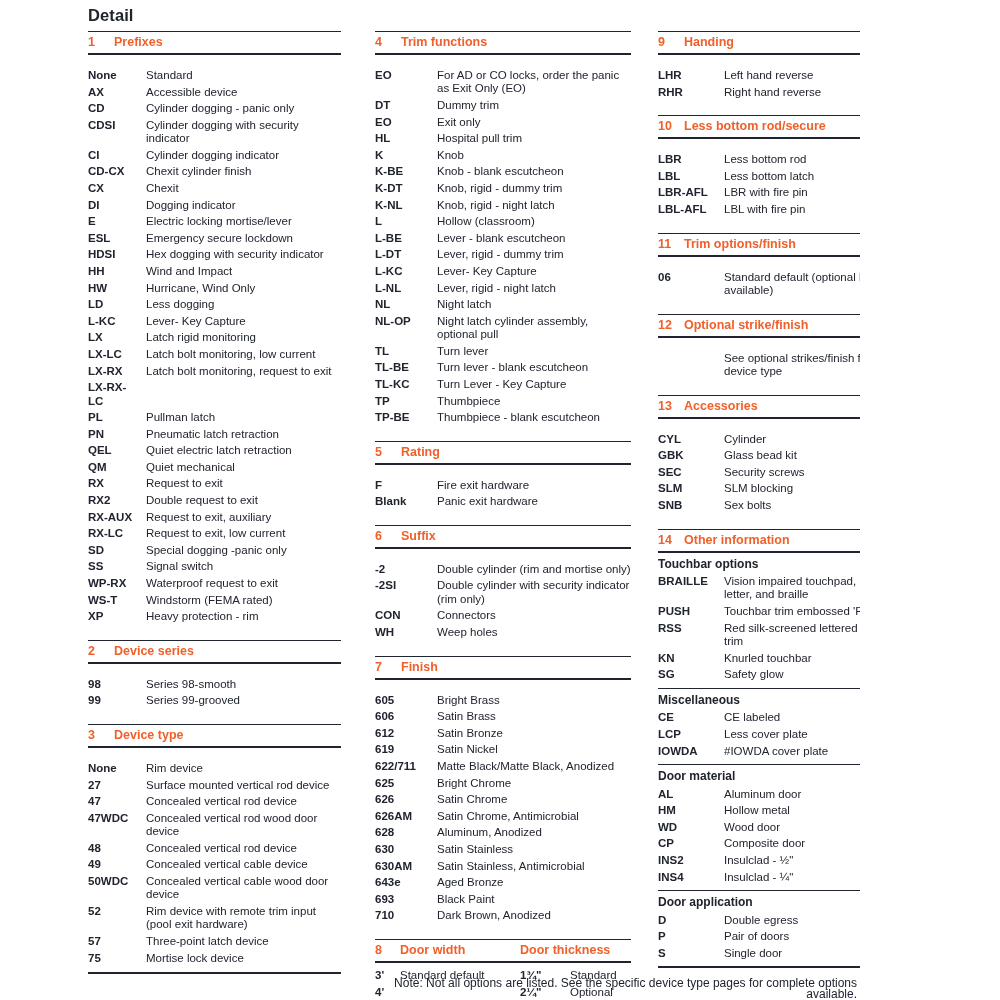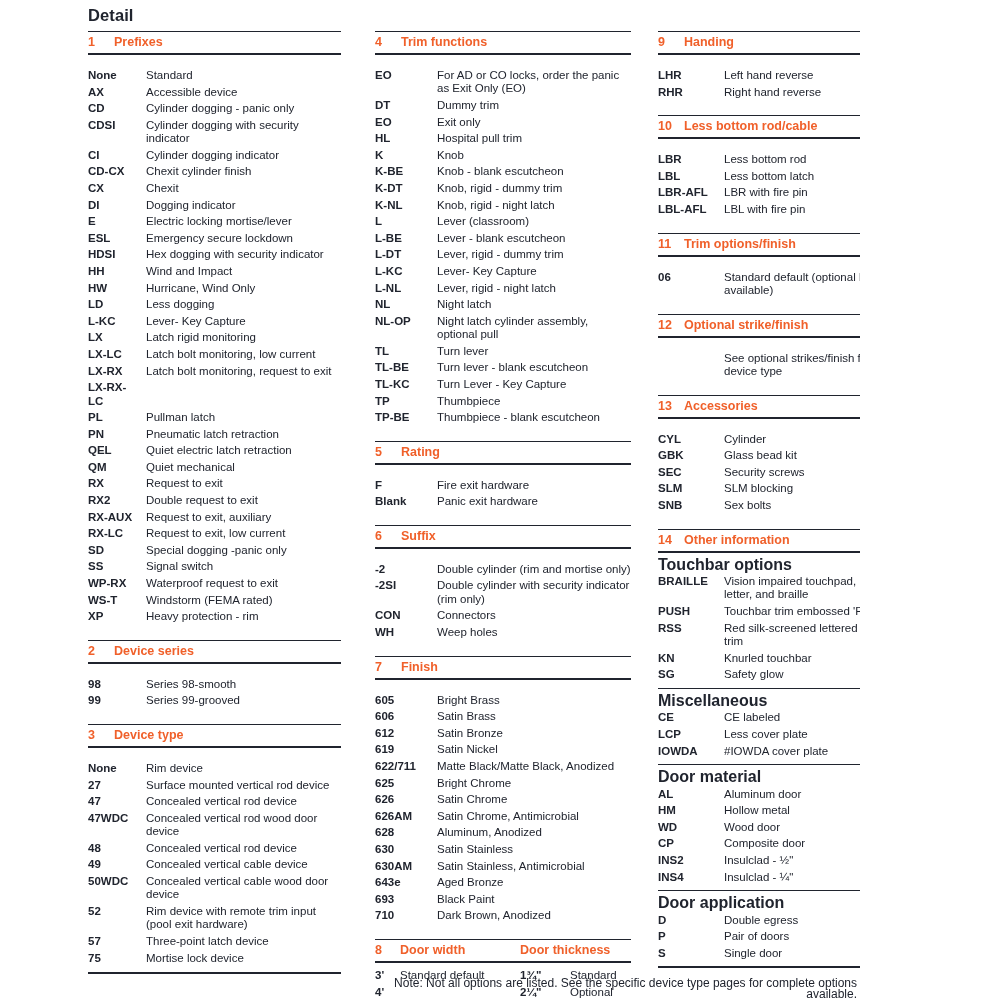--- a/index.html
+++ b/index.html
@@ -67,21 +67,21 @@
   
   .split-body { display: grid; grid-template-columns: 145px 1fr; padding: 6px 0 4px; }
   .row.narrow { grid-template-columns: 25px 1fr; }
   .row.mid    { grid-template-columns: 50px 1fr; }
 
   
   .subsection { padding: 5px 0 3px; }
   .subsection + .subsection { border-top: 1.6px solid var(--text); }
   .sub-label {
     font-weight: 700;
-    font-size: 16px;
+    font-size: 12px;
     line-height: 13.5px;
     margin-bottom: 4px;
   }
 
   .note {
     position: absolute;
     left: 375px;
     right: 3px;
     top: 978px;
     text-align: right;
@@ -330,21 +330,21 @@
           <div class="row">
             <span class="code">K-DT</span>
             <span class="desc">Knob, rigid - dummy trim</span>
           </div>
           <div class="row">
             <span class="code">K-NL</span>
             <span class="desc">Knob, rigid - night latch</span>
           </div>
           <div class="row">
             <span class="code">L</span>
-            <span class="desc">Lever (classroom)</span>
+            <span class="desc">Hollow (classroom)</span>
           </div>
           <div class="row">
             <span class="code">L-BE</span>
             <span class="desc">Lever - blank escutcheon</span>
           </div>
           <div class="row">
             <span class="code">L-DT</span>
             <span class="desc">Lever, rigid - dummy trim</span>
           </div>
           <div class="row">
@@ -536,21 +536,21 @@
           </div>
           <div class="row">
             <span class="code">RHR</span>
             <span class="desc">Right hand reverse</span>
           </div>
         </div>
       </section>
       <section class="section">
         <div class="sec-header">
           <span class="sec-num">10</span>
-          <span class="sec-title">Less bottom rod/cable</span>
+          <span class="sec-title">Less bottom rod/secure</span>
         </div>
         <div class="sec-body">
           <div class="row">
             <span class="code">LBR</span>
             <span class="desc">Less bottom rod</span>
           </div>
           <div class="row">
             <span class="code">LBL</span>
             <span class="desc">Less bottom latch</span>
           </div>

